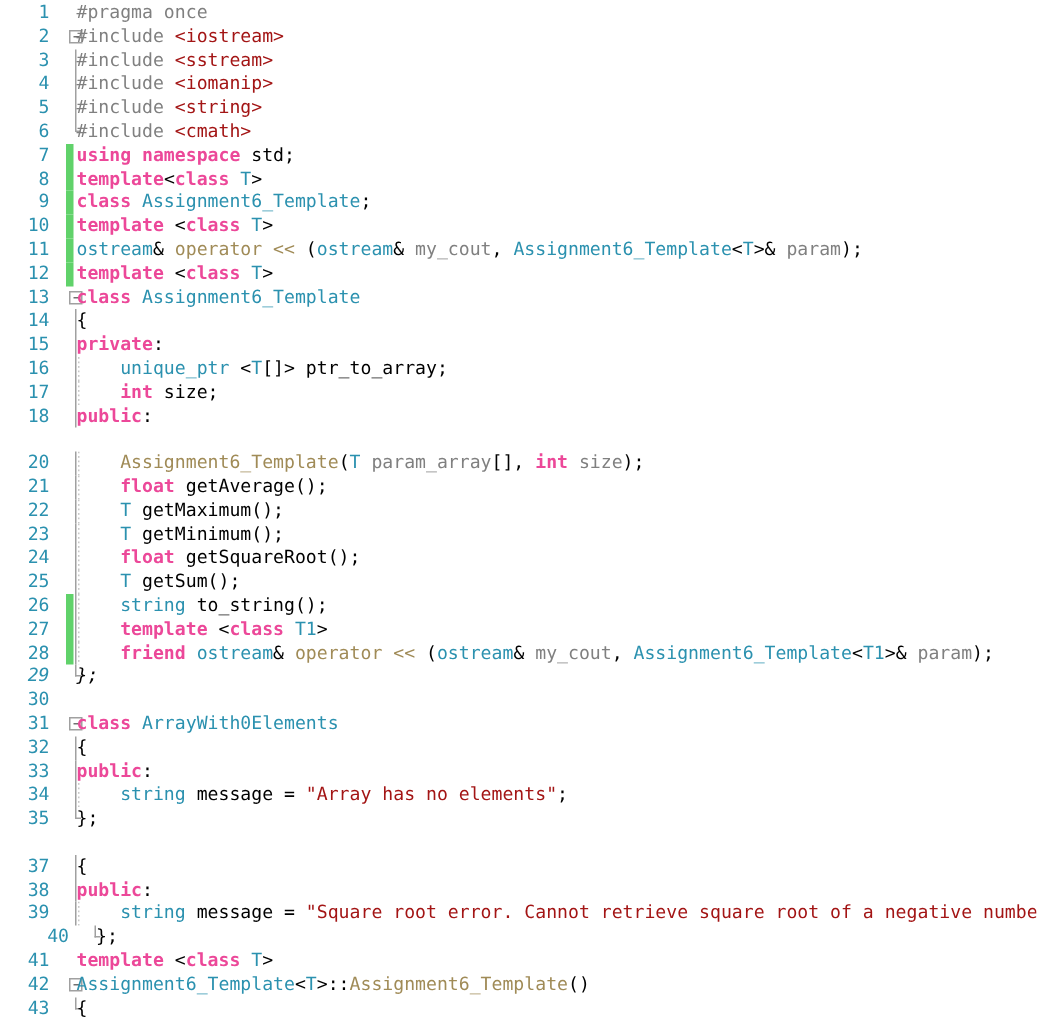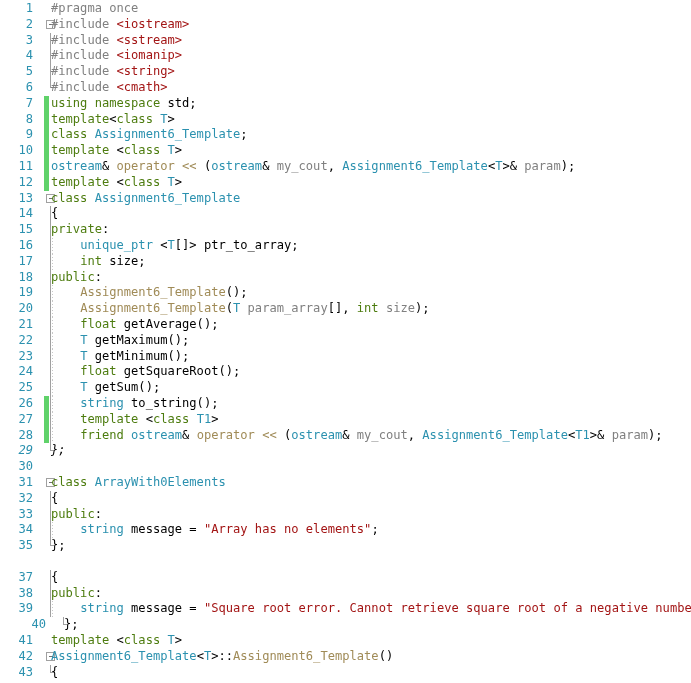--- a/index.html
+++ b/index.html
@@ -112,21 +112,21 @@
 
   .codetext {
     position: absolute;
     left: 51px;
     top: 0;
     line-height: 15.8px;
   }
 
   
   .t-plain   { color: #000000; }
-  .t-kw      { color: #4d7c0f; }   
+  .t-kw      { color: #ec4899; font-weight: bold; }   
   .t-type    { color: #2b91af; }   
   .t-pre     { color: #808080; }   
   .t-str     { color: #a31515; }   
   .t-param   { color: #808080; }   
   .t-func    { color: #a08b57; }
 </style>
 </head>
 <body>
 
 <div id="editor">
@@ -141,21 +141,20 @@
     <div class="code-line" style="position: absolute; left: 0px; top: 127.4px; width: 691px;"><span class="lineno">9</span><span class="changebar" style="background: rgb(96, 210, 106);"></span><span class="foldcol"></span><span class="codetext"><span class="t-kw">class</span><span class="t-plain"> </span><span class="t-type">Assignment6_Template</span><span class="t-plain">;</span></span></div>
     <div class="code-line" style="position: absolute; left: 0px; top: 143.2px; width: 691px;"><span class="lineno">10</span><span class="changebar" style="background: rgb(96, 210, 106);"></span><span class="foldcol"></span><span class="codetext"><span class="t-kw">template</span><span class="t-plain"> &lt;</span><span class="t-kw">class</span><span class="t-plain"> </span><span class="t-type">T</span><span class="t-plain">&gt;</span></span></div>
     <div class="code-line" style="position: absolute; left: 0px; top: 159px; width: 691px;"><span class="lineno">11</span><span class="changebar" style="background: rgb(96, 210, 106);"></span><span class="foldcol"></span><span class="codetext"><span class="t-type">ostream</span><span class="t-plain">&amp; </span><span class="t-func">operator &lt;&lt;</span><span class="t-plain"> (</span><span class="t-type">ostream</span><span class="t-plain">&amp; </span><span class="t-param">my_cout</span><span class="t-plain">, </span><span class="t-type">Assignment6_Template</span><span class="t-plain">&lt;</span><span class="t-type">T</span><span class="t-plain">&gt;&amp; </span><span class="t-param">param</span><span class="t-plain">);</span></span></div>
     <div class="code-line" style="position: absolute; left: 0px; top: 174.8px; width: 691px;"><span class="lineno">12</span><span class="changebar" style="background: rgb(96, 210, 106);"></span><span class="foldcol"></span><span class="codetext"><span class="t-kw">template</span><span class="t-plain"> &lt;</span><span class="t-kw">class</span><span class="t-plain"> </span><span class="t-type">T</span><span class="t-plain">&gt;</span></span></div>
     <div class="code-line" style="position: absolute; left: 0px; top: 190.6px; width: 691px;"><span class="lineno">13</span><span class="foldcol"><span class="foldbox"></span></span><span class="codetext"><span class="t-kw">class</span><span class="t-plain"> </span><span class="t-type">Assignment6_Template</span></span></div>
     <div class="code-line" style="position: absolute; left: 0px; top: 206.4px; width: 691px;"><span class="lineno">14</span><span class="foldcol"><span class="foldline"></span></span><span class="codetext"><span class="t-plain">{</span></span></div>
     <div class="code-line" style="position: absolute; left: 0px; top: 222.2px; width: 691px;"><span class="lineno">15</span><span class="foldcol"><span class="foldline"></span></span><span class="codetext"><span class="t-kw">private</span><span class="t-plain">:</span></span></div>
     <div class="code-line" style="position: absolute; left: 0px; top: 238px; width: 691px;"><span class="lineno">16</span><span class="foldcol"><span class="foldline"></span></span><span class="iguide" style="left: 52px;"></span><span class="codetext"><span class="t-plain">    </span><span class="t-type">unique_ptr</span><span class="t-plain"> &lt;</span><span class="t-type">T</span><span class="t-plain">[]&gt; ptr_to_array;</span></span></div>
     <div class="code-line" style="position: absolute; left: 0px; top: 253.8px; width: 691px;"><span class="lineno">17</span><span class="foldcol"><span class="foldline"></span></span><span class="iguide" style="left: 52px;"></span><span class="codetext"><span class="t-plain">    </span><span class="t-kw">int</span><span class="t-plain"> size;</span></span></div>
     <div class="code-line" style="position: absolute; left: 0px; top: 269.6px; width: 691px;"><span class="lineno">18</span><span class="foldcol"><span class="foldline"></span></span><span class="codetext"><span class="t-kw">public</span><span class="t-plain">:</span></span></div>
-    <div class="code-line" style="position: absolute; left: 0px; top: 285.4px; width: 691px;"><span class="lineno">19</span><span class="foldcol"><span class="foldline"></span></span><span class="iguide" style="left: 52px;"></span><span class="codetext"><span class="t-plain">    </span><span class="t-func">Assignment6_Template</span><span class="t-plain">();</span></span></div>
     <div class="code-line" style="position: absolute; left: 0px; top: 301.2px; width: 691px;"><span class="lineno">20</span><span class="foldcol"><span class="foldline"></span></span><span class="iguide" style="left: 52px;"></span><span class="codetext"><span class="t-plain">    </span><span class="t-func">Assignment6_Template</span><span class="t-plain">(</span><span class="t-type">T</span><span class="t-plain"> </span><span class="t-param">param_array</span><span class="t-plain">[], </span><span class="t-kw">int</span><span class="t-plain"> </span><span class="t-param">size</span><span class="t-plain">);</span></span></div>
     <div class="code-line" style="position: absolute; left: 0px; top: 317px; width: 691px;"><span class="lineno">21</span><span class="foldcol"><span class="foldline"></span></span><span class="iguide" style="left: 52px;"></span><span class="codetext"><span class="t-plain">    </span><span class="t-kw">float</span><span class="t-plain"> getAverage();</span></span></div>
     <div class="code-line" style="position: absolute; left: 0px; top: 332.8px; width: 691px;"><span class="lineno">22</span><span class="foldcol"><span class="foldline"></span></span><span class="iguide" style="left: 52px;"></span><span class="codetext"><span class="t-plain">    </span><span class="t-type">T</span><span class="t-plain"> getMaximum();</span></span></div>
     <div class="code-line" style="position: absolute; left: 0px; top: 348.6px; width: 691px;"><span class="lineno">23</span><span class="foldcol"><span class="foldline"></span></span><span class="iguide" style="left: 52px;"></span><span class="codetext"><span class="t-plain">    </span><span class="t-type">T</span><span class="t-plain"> getMinimum();</span></span></div>
     <div class="code-line" style="position: absolute; left: 0px; top: 364.4px; width: 599px;"><span class="lineno">24</span><span class="foldcol"><span class="foldline"></span></span><span class="iguide" style="left: 52px;"></span><span class="codetext"><span class="t-plain">    </span><span class="t-kw">float</span><span class="t-plain"> getSquareRoot();</span></span></div>
     <div class="code-line" style="position: absolute; left: 0px; top: 380.2px; width: 691px;"><span class="lineno">25</span><span class="foldcol"><span class="foldline"></span></span><span class="iguide" style="left: 52px;"></span><span class="codetext"><span class="t-plain">    </span><span class="t-type">T</span><span class="t-plain"> getSum();</span></span></div>
     <div class="code-line" style="position: absolute; left: 0px; top: 396px; width: 691px;"><span class="lineno">26</span><span class="changebar" style="background: rgb(96, 210, 106);"></span><span class="foldcol"><span class="foldline"></span></span><span class="iguide" style="left: 52px;"></span><span class="codetext"><span class="t-plain">    </span><span class="t-type">string</span><span class="t-plain"> to_string();</span></span></div>
     <div class="code-line" style="position: absolute; left: 0px; top: 411.8px; width: 691px;"><span class="lineno">27</span><span class="changebar" style="background: rgb(96, 210, 106);"></span><span class="foldcol"><span class="foldline"></span></span><span class="iguide" style="left: 52px;"></span><span class="codetext"><span class="t-plain">    </span><span class="t-kw">template</span><span class="t-plain"> &lt;</span><span class="t-kw">class</span><span class="t-plain"> </span><span class="t-type">T1</span><span class="t-plain">&gt;</span></span></div>
     <div class="code-line" style="position: absolute; left: 0px; top: 427.6px; width: 691px;"><span class="lineno">28</span><span class="changebar" style="background: rgb(96, 210, 106);"></span><span class="foldcol"><span class="foldline"></span></span><span class="iguide" style="left: 52px;"></span><span class="codetext"><span class="t-plain">    </span><span class="t-kw">friend</span><span class="t-plain"> </span><span class="t-type">ostream</span><span class="t-plain">&amp; </span><span class="t-func">operator &lt;&lt;</span><span class="t-plain"> (</span><span class="t-type">ostream</span><span class="t-plain">&amp; </span><span class="t-param">my_cout</span><span class="t-plain">, </span><span class="t-type">Assignment6_Template</span><span class="t-plain">&lt;</span><span class="t-type">T1</span><span class="t-plain">&gt;&amp; </span><span class="t-param">param</span><span class="t-plain">);</span></span></div>
     <div class="code-line" style="position: absolute; left: 0px; top: 443.4px; width: 563px; font-style: italic;"><span class="lineno">29</span><span class="foldcol"><span class="foldline end"></span></span><span class="codetext"><span class="t-plain">};</span></span></div>

